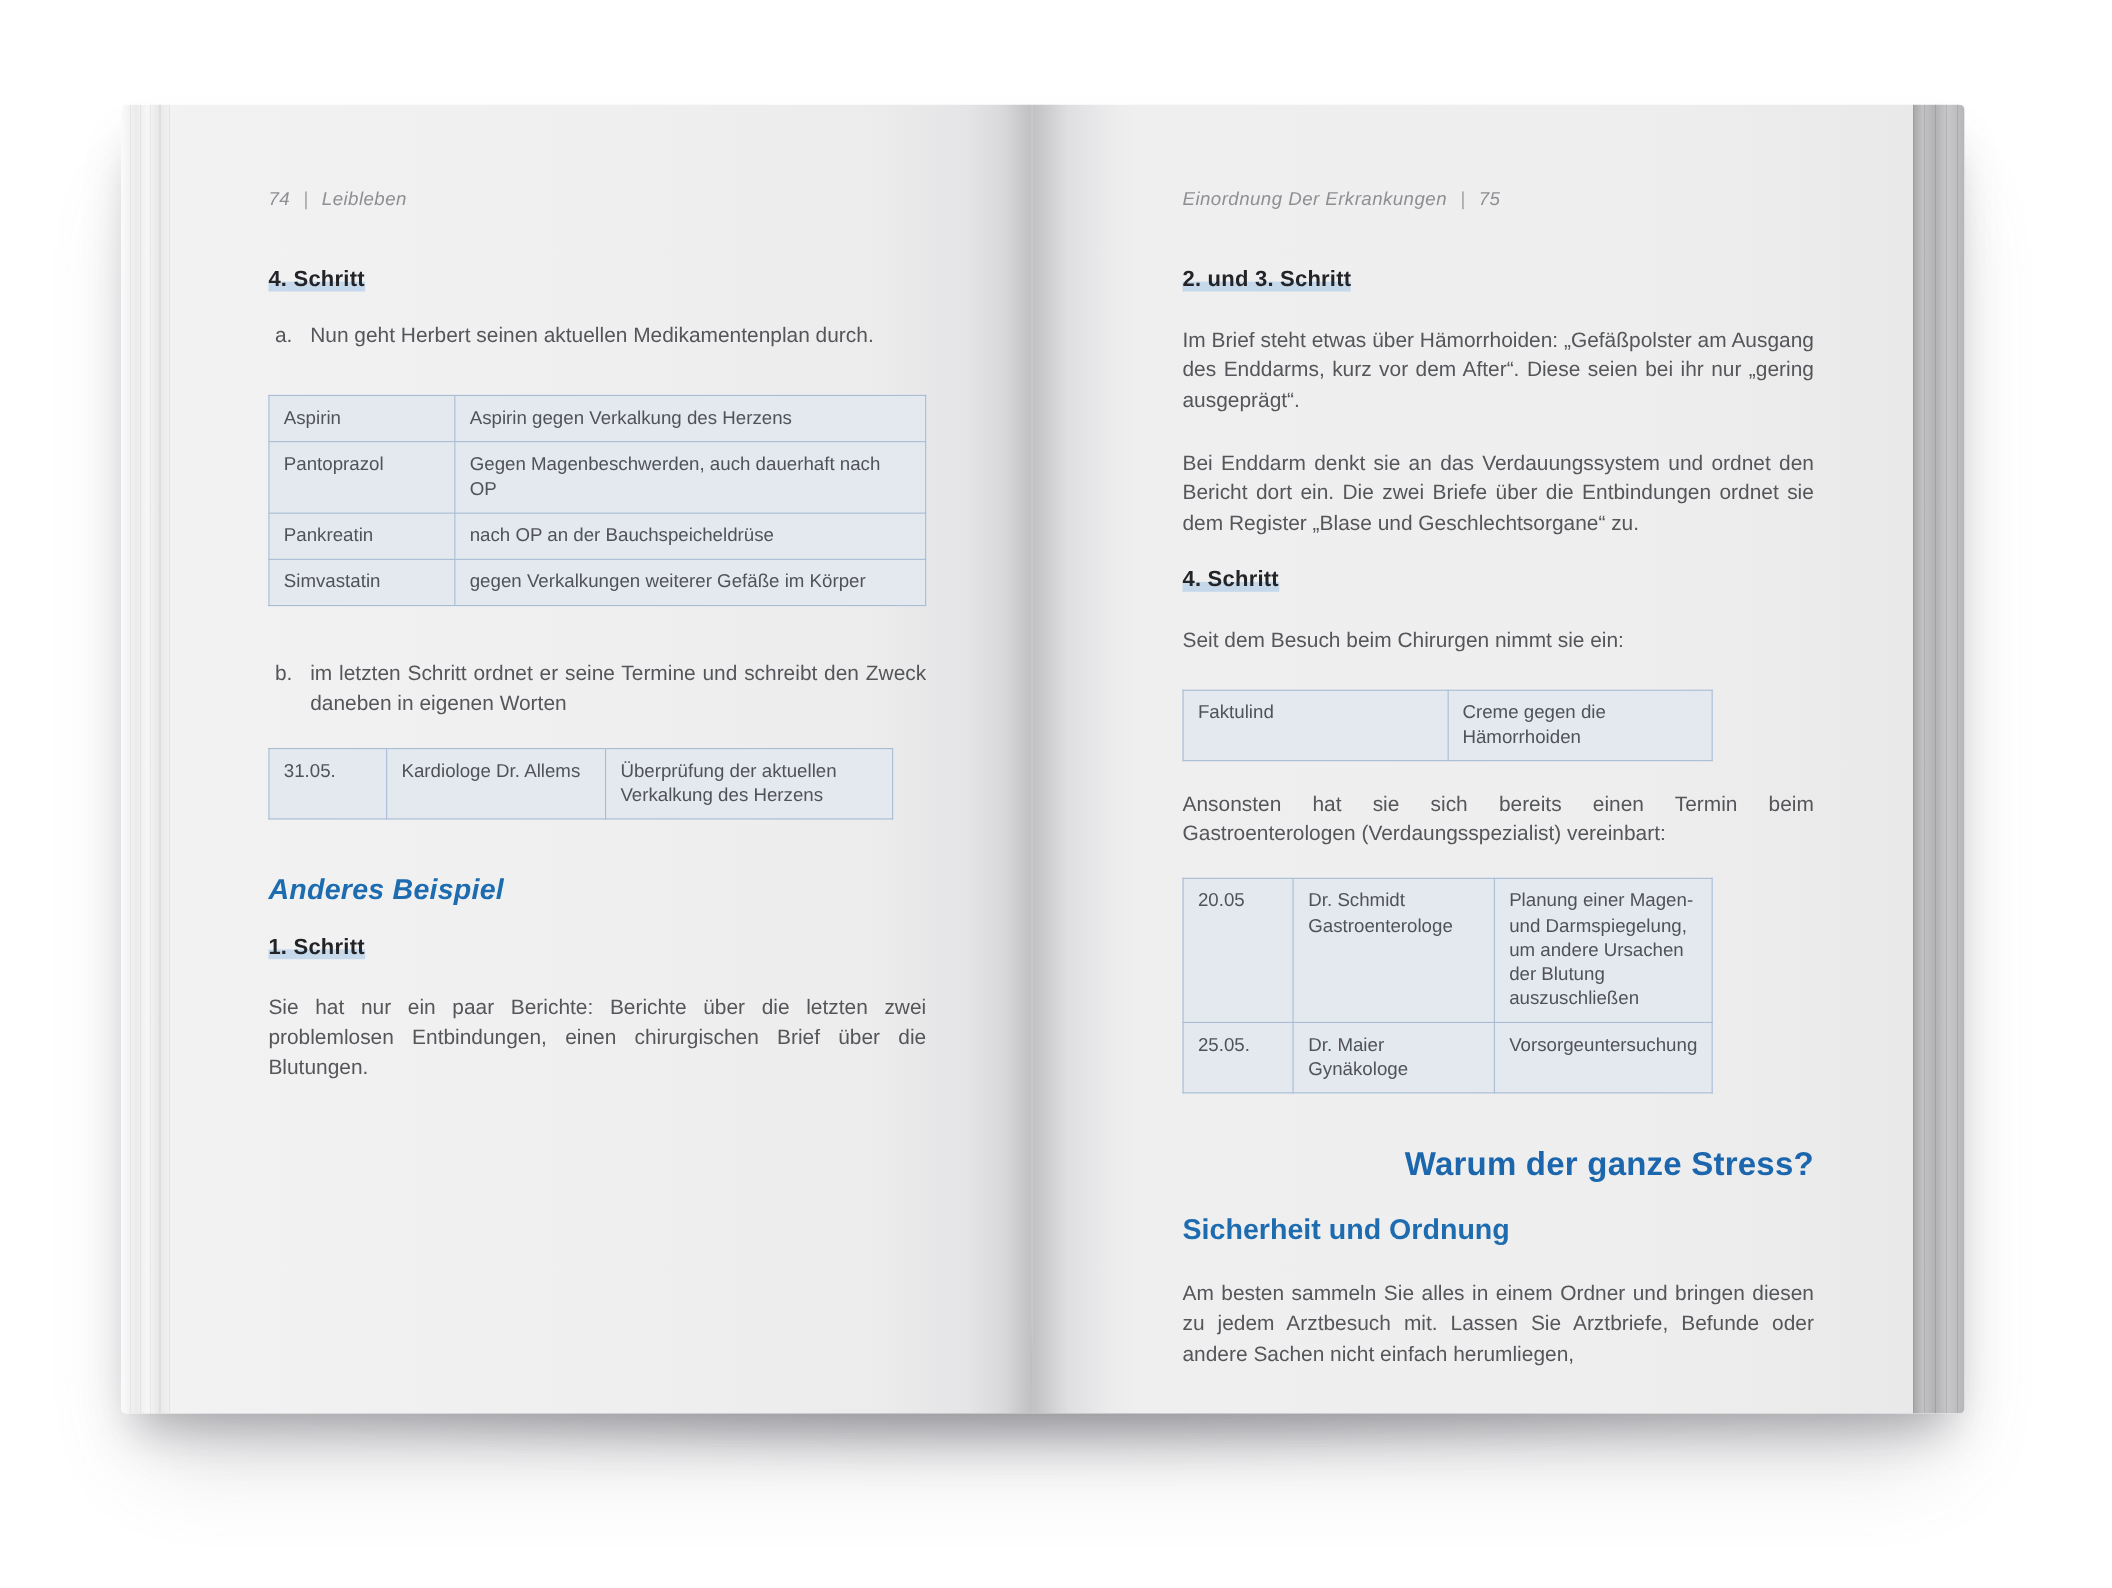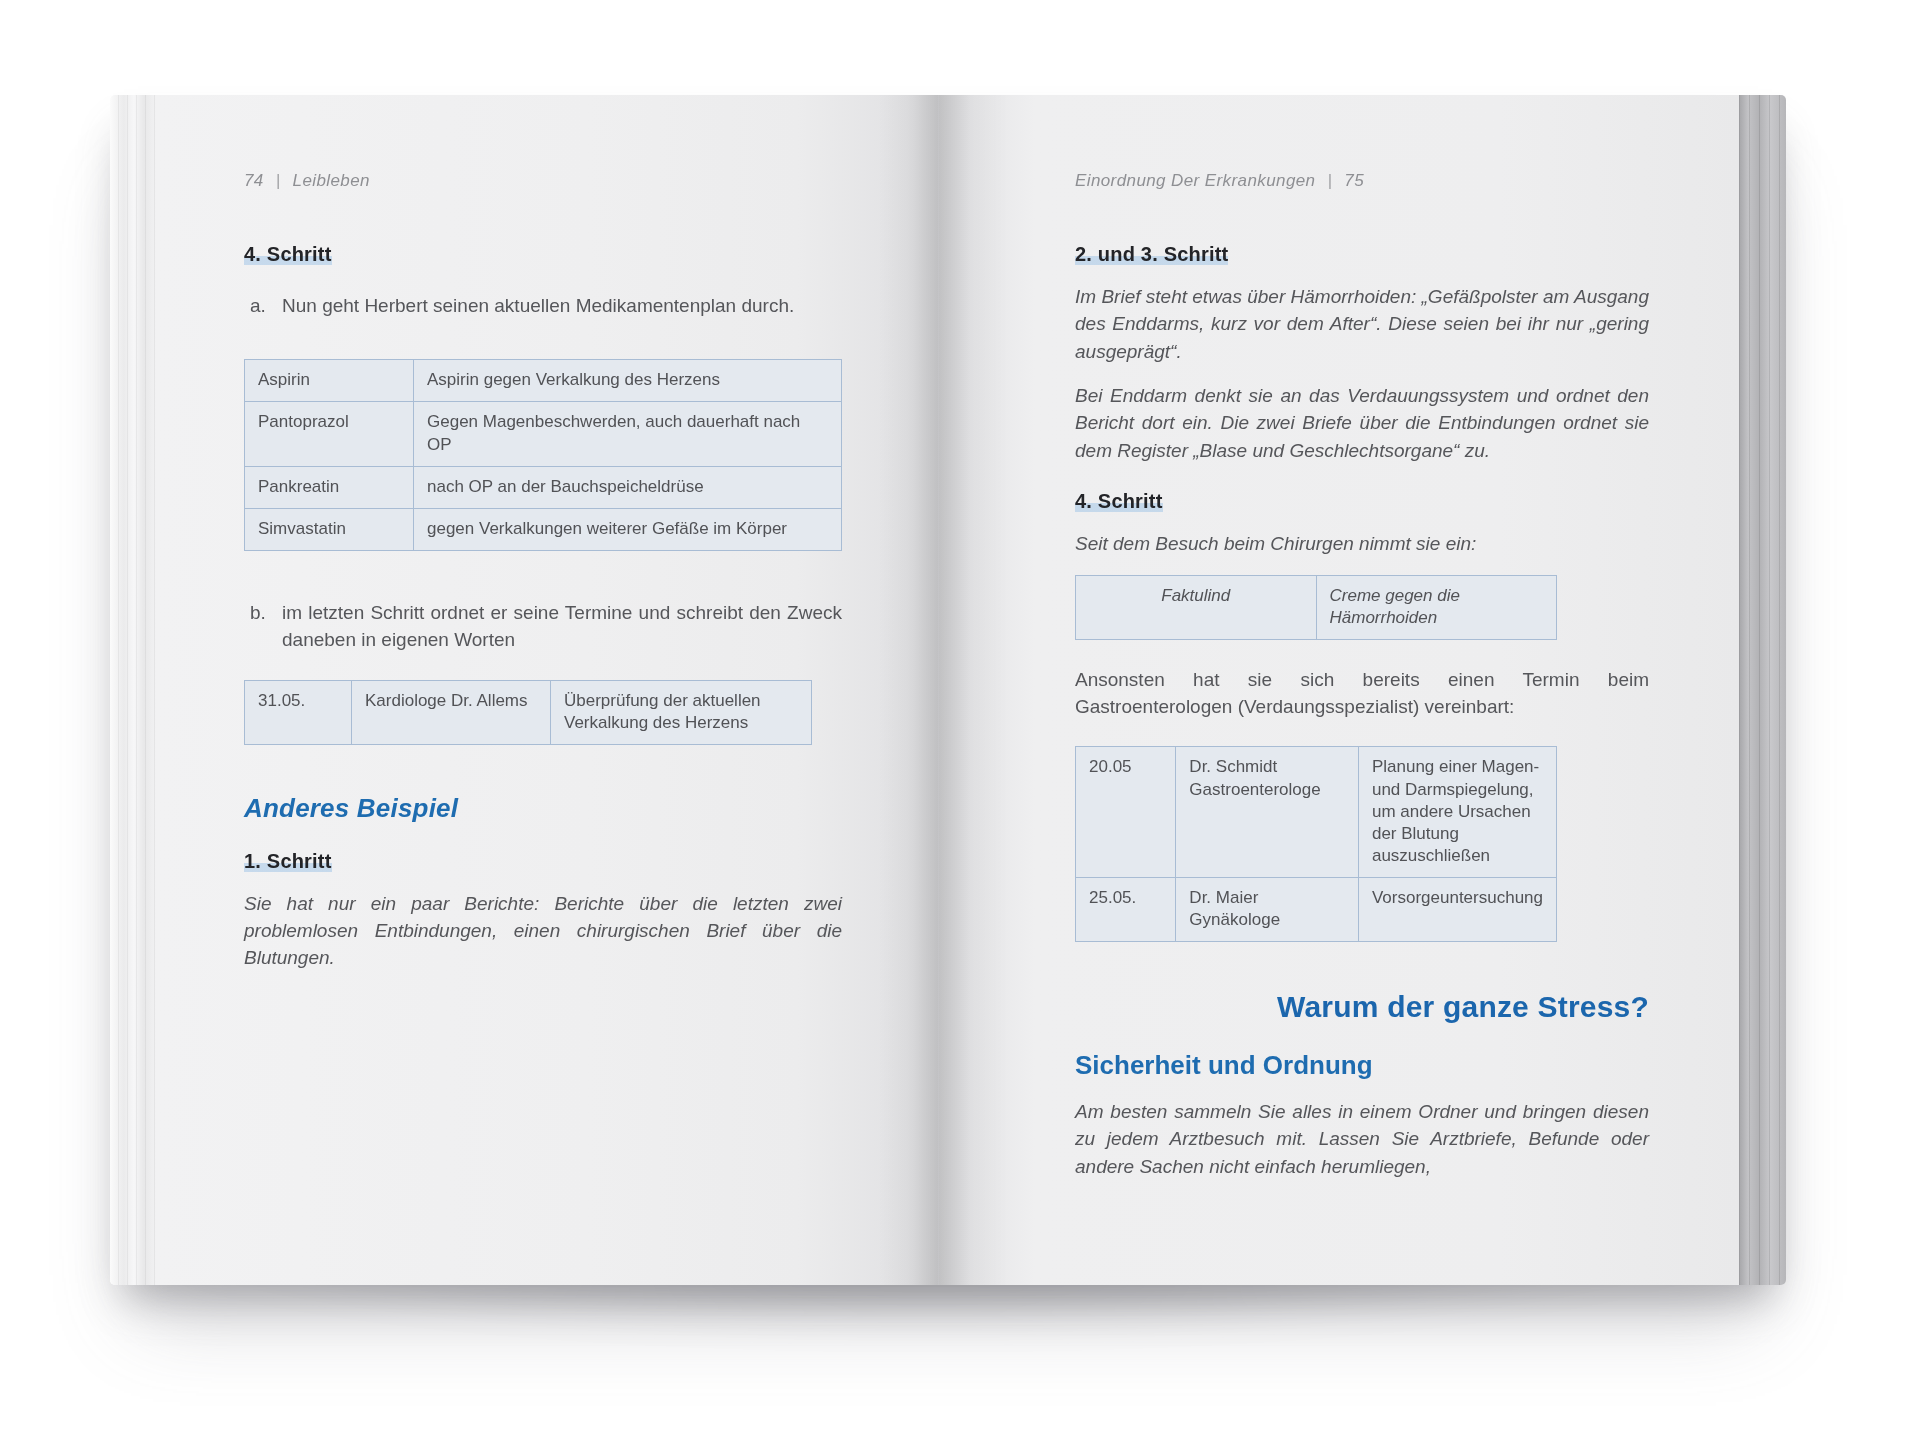--- a/index.html
+++ b/index.html
@@ -103,30 +103,30 @@
   }
   table.box td{
     border:1px solid #a8bcd4;padding:9px 13px 10px 13px;vertical-align:top;text-align:left;
   }
   .tbl-med-left{width:598px;}
   .tbl-med-left td.c-name{width:142px;}
   .tbl-appt-left{width:568px;}
   .tbl-appt-left td.c-date{width:80px;}
   .tbl-appt-left td.c-doc{width:172px;}
   .tbl-med-right{width:482px;}
-  .tbl-med-right td.c-name{width:50%;text-align:center;}
+  .tbl-med-right td.c-name{width:50%;}
   .tbl-appt-right{width:482px;}
   .tbl-appt-right td.c-date{width:76px;}
   .tbl-appt-right td.c-doc{width:158px;}
 
   
   .mt-xl{margin-top:52px;}
   .mt-lg{margin-top:40px;}
   .mt-md{margin-top:26px;}
-  .mt-sm{margin-top:17px;font-style:italic;}
+  .mt-sm{margin-top:30px;}
   .mt-head{margin-top:48px;}
 </style>
 </head>
 <body>
 
 <div class="scene">
   <div class="ground-shadow"></div>
 
   <div class="book">
     <div class="edge-left"></div>

